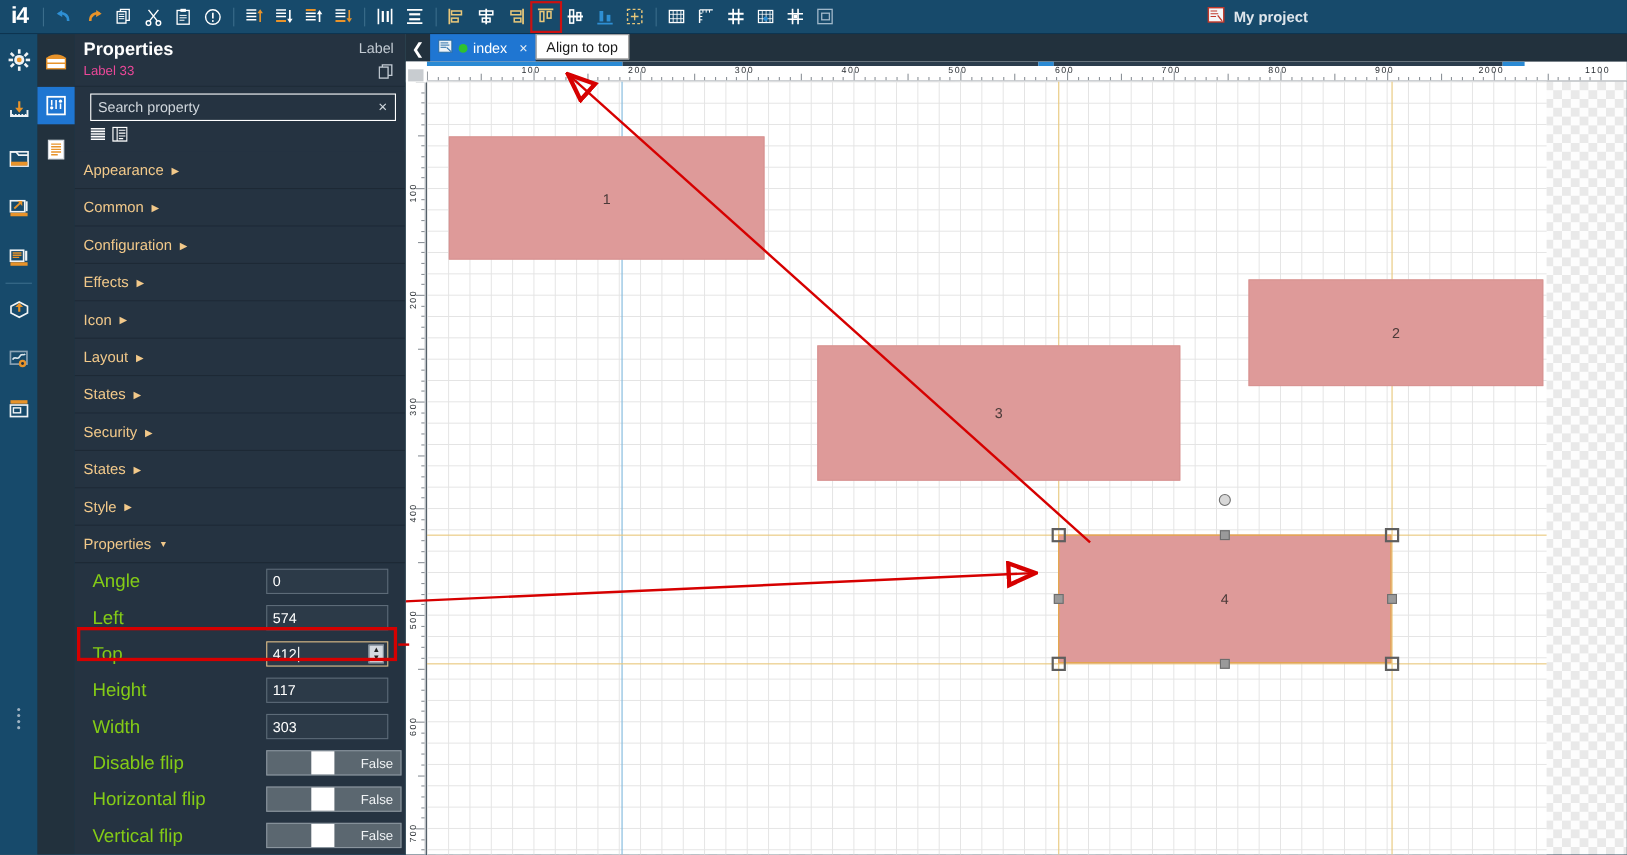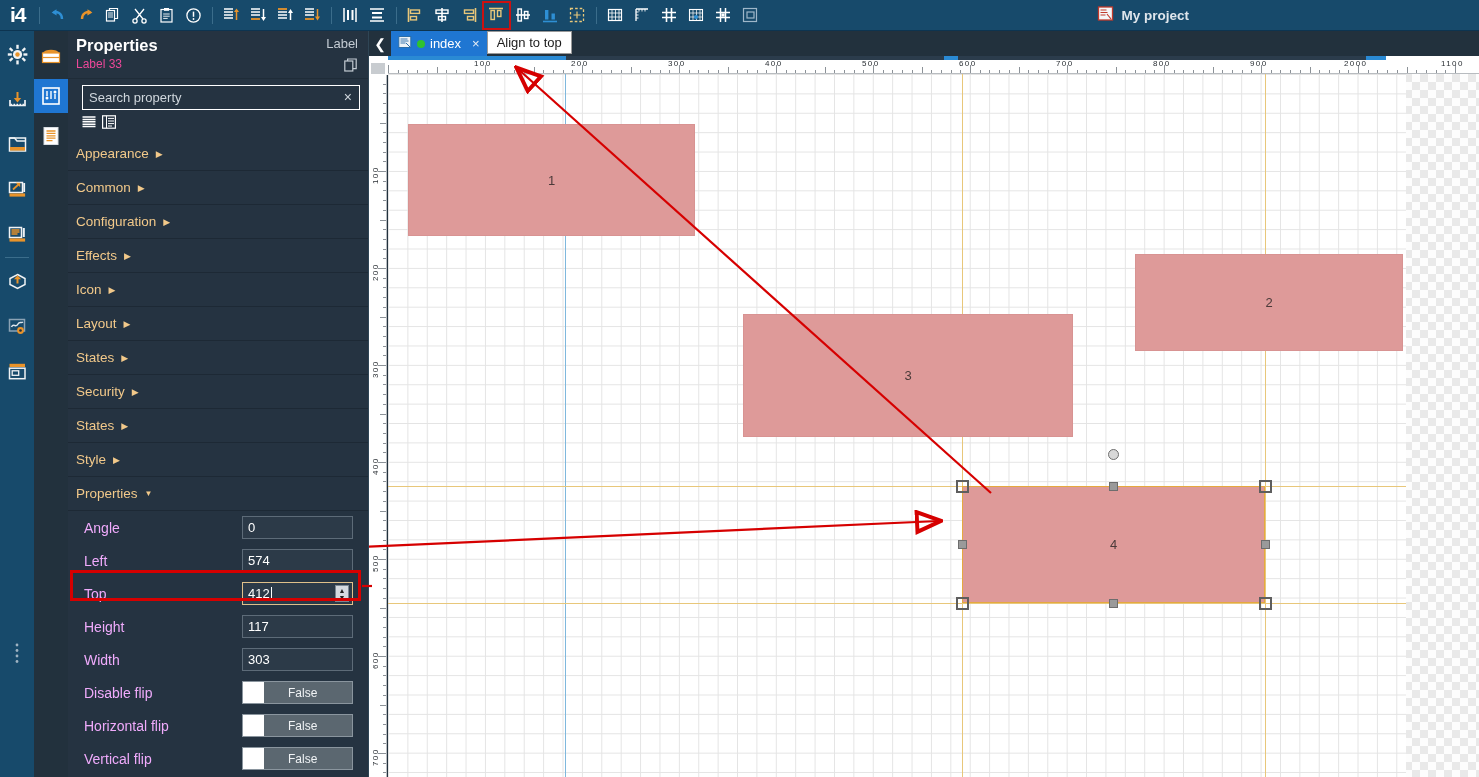--- a/index.html
+++ b/index.html
@@ -107,39 +107,39 @@
     border-bottom: 1px solid #1d2935;
     background: #253341;
     color: #f2c98a; font-size: 13.5px;
   }
   .sect .caret { margin-left: 7px; font-size: 9px; color: #f2c98a; }
 
   .prow {
     height: 33px; display: flex; align-items: center;
     padding-left: 16px; position: relative;
   }
-  .plabel { color: #f0abfc; font-size: 14px; width: 160px; }
+  .plabel { color: #84cc16; font-size: 17px; width: 160px; }
   .pfield {
     position: absolute; left: 174px; width: 111px; height: 23px;
     background: #2c3a48; border: 1px solid #5d6b78;
     color: #ffffff; font-size: 13px;
     display: flex; align-items: center; padding-left: 5px;
   }
   .pfield.focused { border: 1px solid #e0c08a; background: #2c3a48; }
   .caretbar { display: inline-block; width: 1px; height: 14px; background: #fff; margin-left: 1px; }
   .spin {
     position: absolute; right: 3px; top: 2px; width: 14px; height: 17px;
     background: #d5dae0; border: 1px solid #7b8792;
     display: flex; flex-direction: column; align-items: center; justify-content: center;
     font-size: 7px; color: #222; line-height: 7px;
   }
   .boolfield {
-    position: absolute; left: 174px; width: 111px; height: 23px;
+    position: absolute; left: 174px; width: 123px; height: 23px;
     background: #5b6770; border: 1px solid #8a959e;
-    display: flex; align-items: center;
+    display: flex; align-items: center; padding-left: 40px;
   }
   .boolbox { width: 21px; height: 21px; background: #ffffff; }
   .boollabel { color: #f0f3f5; font-size: 12px; margin-left: 24px; }
   .redbox {
     position: absolute; left: 70px; top: 570px; width: 291px; height: 31px;
     border: 3px solid #d60000; pointer-events: none; z-index: 20;
   }
 
   
   #editor {

